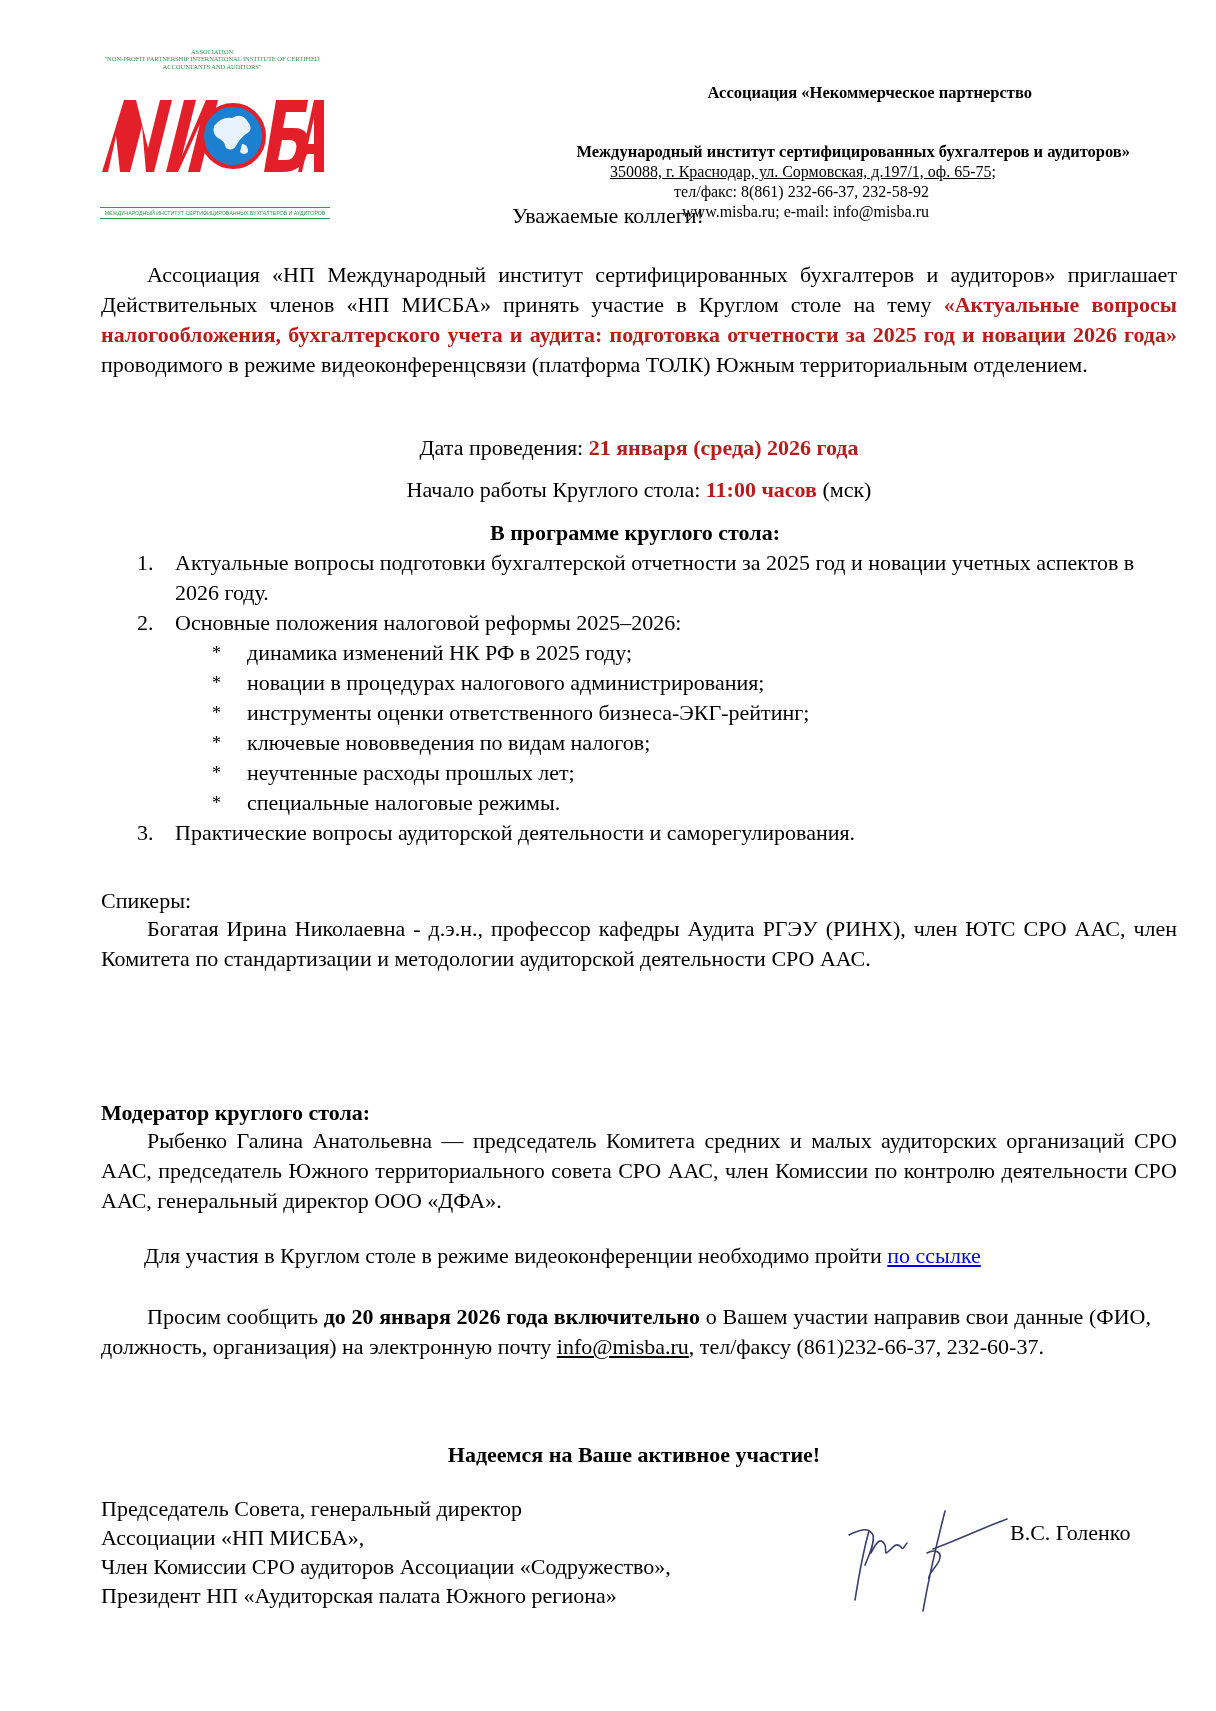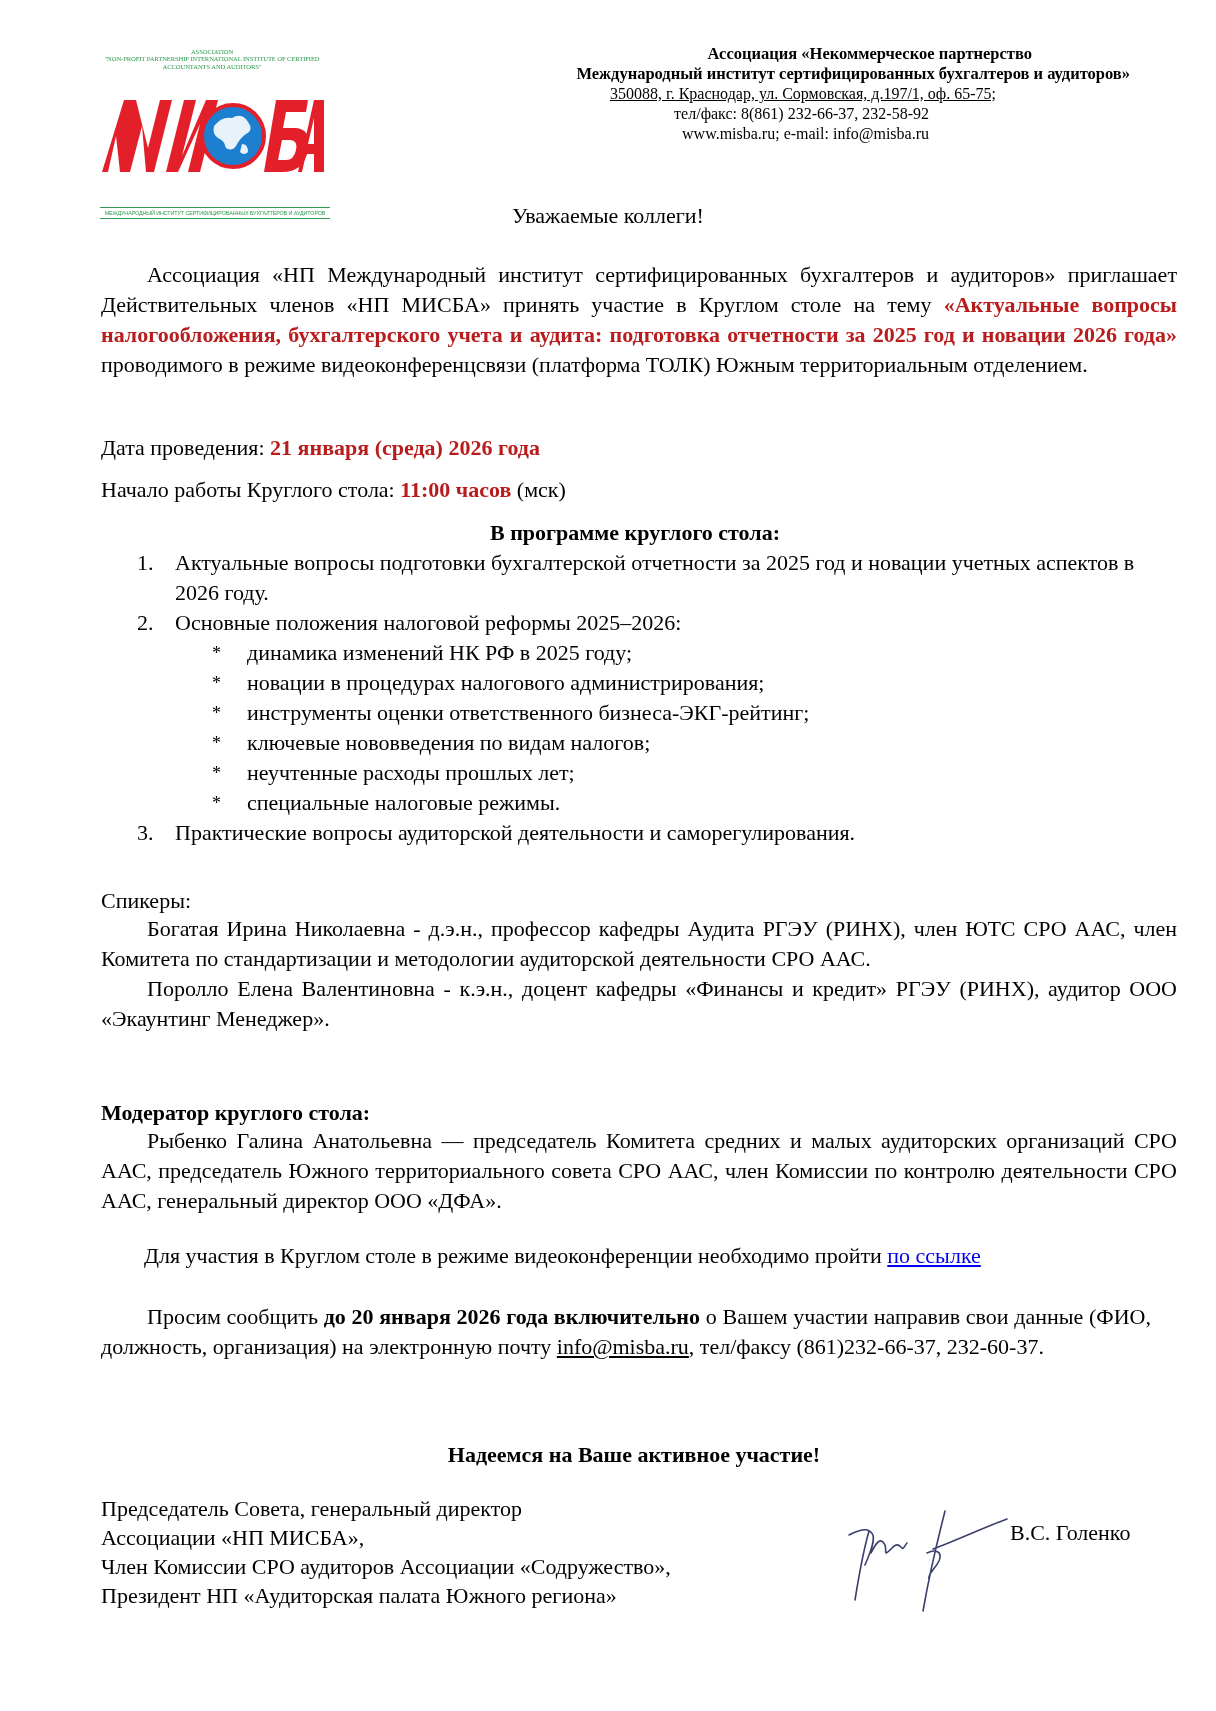--- a/index.html
+++ b/index.html
@@ -25,33 +25,33 @@
     position: absolute; left: 6px; top: 164px; width: 234px; text-align: center;
     color: #2e9a52; font-size: 5.4px; font-family: "Liberation Sans", sans-serif;
     letter-spacing: -0.1px; line-height: 10px; white-space: nowrap;
   }
 
   
   .hdr {
     position: absolute; left: 380px; top: 44px; width: 750px; text-align: right;
     font-size: 16px; line-height: 20px;
   }
-  .hdr .b { font-weight: bold; font-size: 16.5px; }
+  .hdr .b { font-weight: bold; font-size: 16.5px; margin-top: 39px; }
   .hdr .l1 { padding-right: 98px; }
   .hdr .l2 { padding-right: 0; }
   .hdr .l3 { padding-right: 134px; text-decoration: underline; }
   .hdr .l4 { padding-right: 201px; }
   .hdr .l5 { padding-right: 201px; }
 
   .greeting {
     position: absolute; left: 0; top: 203px; width: 1216px; text-align: center;
     font-size: 22px;
   }
 
-  .body-text { position: absolute; left: 101px; width: 1076px; font-size: 22px; line-height: 30px; }
+  .body-text { position: absolute; left: 101px; width: 1076px; font-size: 22px; line-height: 30px; text-align: center; }
   .just { text-align: justify; text-align-last: left; }
   .indent { text-indent: 46px; }
   .red { color: #b91c1c; font-weight: bold; }
   .bold { font-weight: bold; }
 
   .intro { top: 260px; }
   .date { top: 433px; }
   .time { top: 475px; }
 
   .prog-title { position: absolute; left: 0; top: 520px; width: 1270px; text-align: center; font-size: 22px; font-weight: bold; }
@@ -148,21 +148,20 @@
     </div>
     <div class="oli">
       <span class="num">3.</span>
       <span>Практические вопросы аудиторской деятельности и саморегулирования.</span>
     </div>
   </div>
 
   <div class="speakers-h">Спикеры:</div>
   <div class="body-text just speakers">
     <div class="indent">Богатая Ирина Николаевна - д.э.н., профессор кафедры Аудита РГЭУ (РИНХ), член ЮТС СРО ААС, член Комитета по стандартизации и методологии аудиторской деятельности СРО ААС.</div>
-    <div class="indent">Поролло Елена Валентиновна - к.э.н., доцент кафедры «Финансы и кредит» РГЭУ (РИНХ), аудитор ООО «Экаунтинг Менеджер».</div>
   </div>
 
   <div class="moderator-h">Модератор круглого стола:</div>
   <div class="body-text just indent moderator">Рыбенко Галина Анатольевна — председатель Комитета средних и малых аудиторских организаций СРО ААС, председатель Южного территориального совета СРО ААС, член Комиссии по контролю деятельности СРО ААС, генеральный директор ООО «ДФА».</div>
 
   <div class="link-line"><span>Для участия в Круглом столе в режиме видеоконференции необходимо пройти </span><a class="link" href="#">по ссылке</a></div>
 
   <div class="body-text just indent deadline"><span>Просим сообщить </span><span class="bold">до 20 января 2026 года включительно</span><span> о Вашем участии направив свои данные (ФИО, должность, организация) на электронную почту </span><span class="email">info@misba.ru</span><span>, тел/факсу (861)232-66-37, 232-60-37.</span></div>
 
   <div class="closing">Надеемся на Ваше активное участие!</div>

